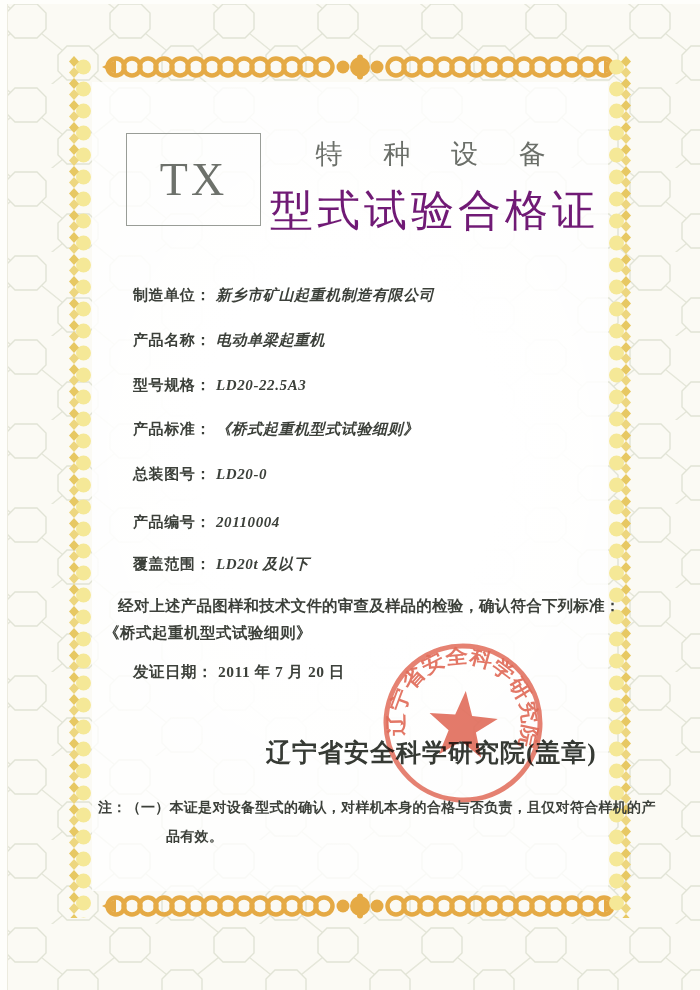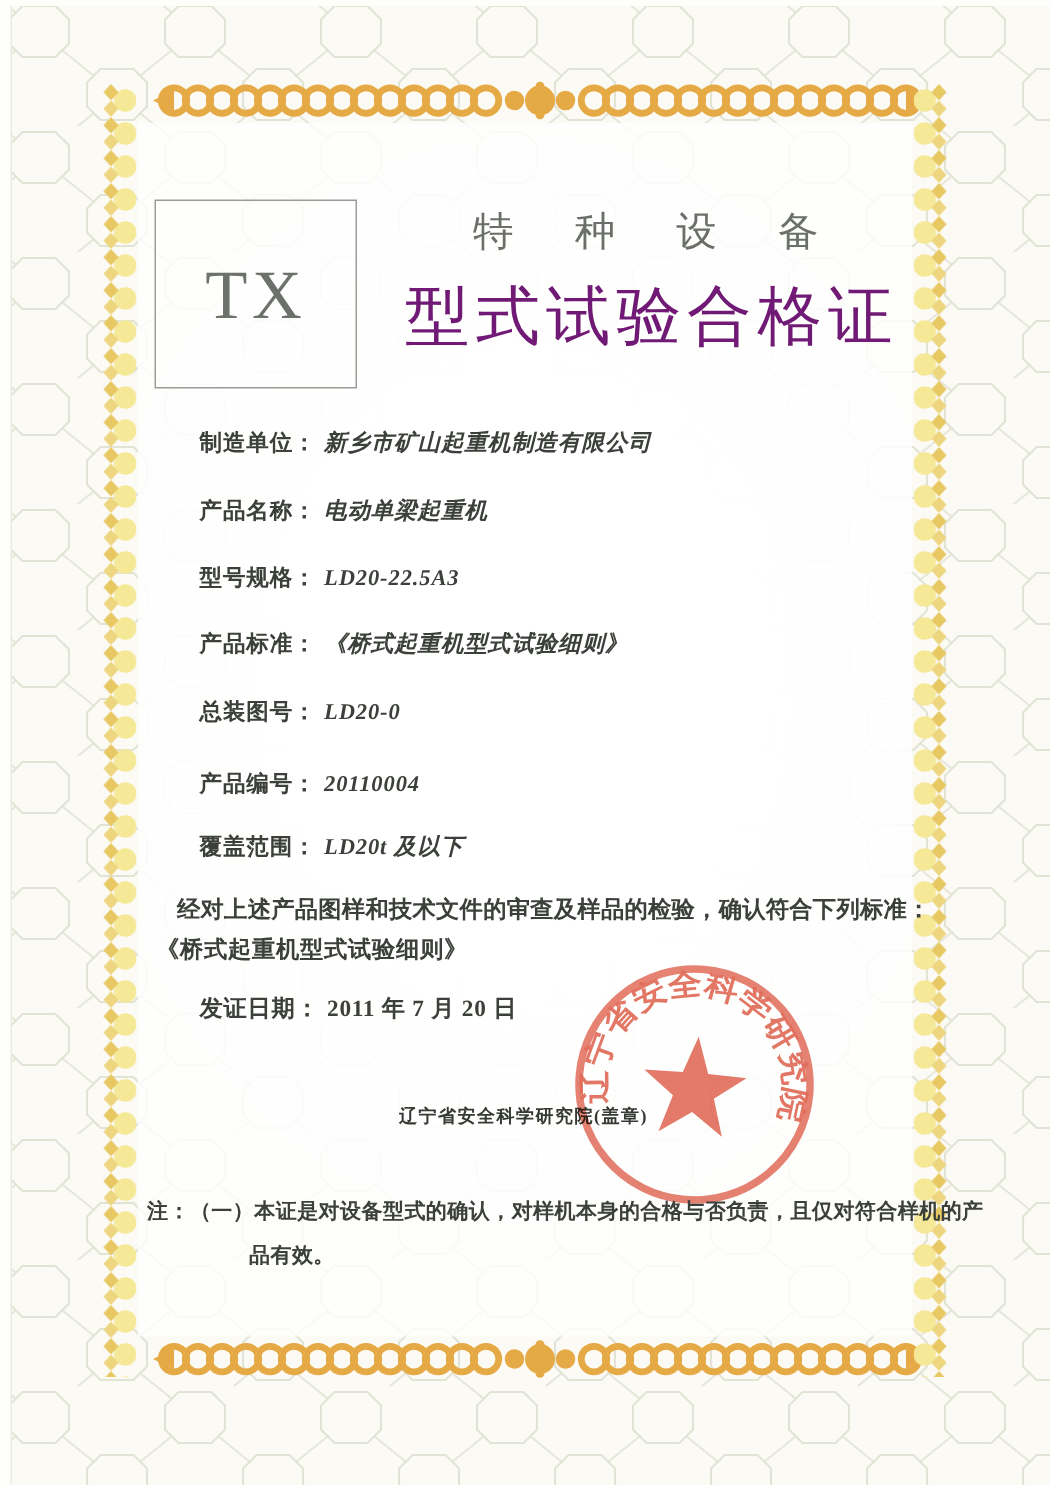--- a/index.html
+++ b/index.html
@@ -24,21 +24,21 @@
   .edge-top{left:0;top:0;width:700px;height:4px;background:#fefefb;}
 
   
   .band-top{left:100px;top:54px;}
   .band-bottom{left:100px;top:893px;}
   .chain-left{left:67px;top:56px;}
   .chain-right{left:609px;top:56px;transform:scaleX(-1);}
 
   
   .tx-box{
-    left:103px;top:133px;width:135px;height:126px;
+    left:126px;top:133px;width:135px;height:93px;
     border:1.5px solid #999d97;box-sizing:border-box;
     display:flex;align-items:center;justify-content:center;text-align:right;
   }
   .tx-box span{font-size:46px;letter-spacing:3px;color:#6d716b;}
 
   
   .supertitle{
     left:274px;top:136px;width:330px;text-align:center;
     font-size:27px;letter-spacing:17px;color:#6b6f69;font-weight:500;white-space:nowrap;
   }
@@ -54,21 +54,21 @@
   .fld{left:133px;font-size:15px;font-weight:bold;color:#3c403a;letter-spacing:0.6px;white-space:nowrap;}
   .fld .f-value{margin-left:5px;font-style:italic;}
 
   
   .stmt1{left:118px;top:596px;font-size:15.5px;font-weight:bold;color:#3c403a;letter-spacing:0.2px;white-space:nowrap;}
   .stmt2{left:104px;top:623px;font-size:15.5px;font-weight:bold;color:#3c403a;letter-spacing:0.5px;white-space:nowrap;}
   .issue{left:133px;top:662px;font-size:15.5px;font-weight:bold;color:#3c403a;letter-spacing:0.5px;white-space:nowrap;}
   .issue .f-value{margin-left:5px;}
 
   
-  .issuer{left:266px;top:736px;font-size:12px;font-weight:bold;color:#363a34;letter-spacing:1px;white-space:nowrap;}
+  .issuer{left:266px;top:736px;font-size:25px;font-weight:bold;color:#363a34;letter-spacing:1px;white-space:nowrap;}
   .seal{left:375px;top:635px;mix-blend-mode:multiply;opacity:0.88;}
 
   
   .note{font-size:14px;font-weight:bold;color:#3c403a;letter-spacing:0.3px;white-space:nowrap;}
   .note-1{left:98px;top:799px;}
   .note-2{left:166px;top:828px;}
   .note-3{left:131px;top:857px;}
 </style>
 </head>
 <body>

